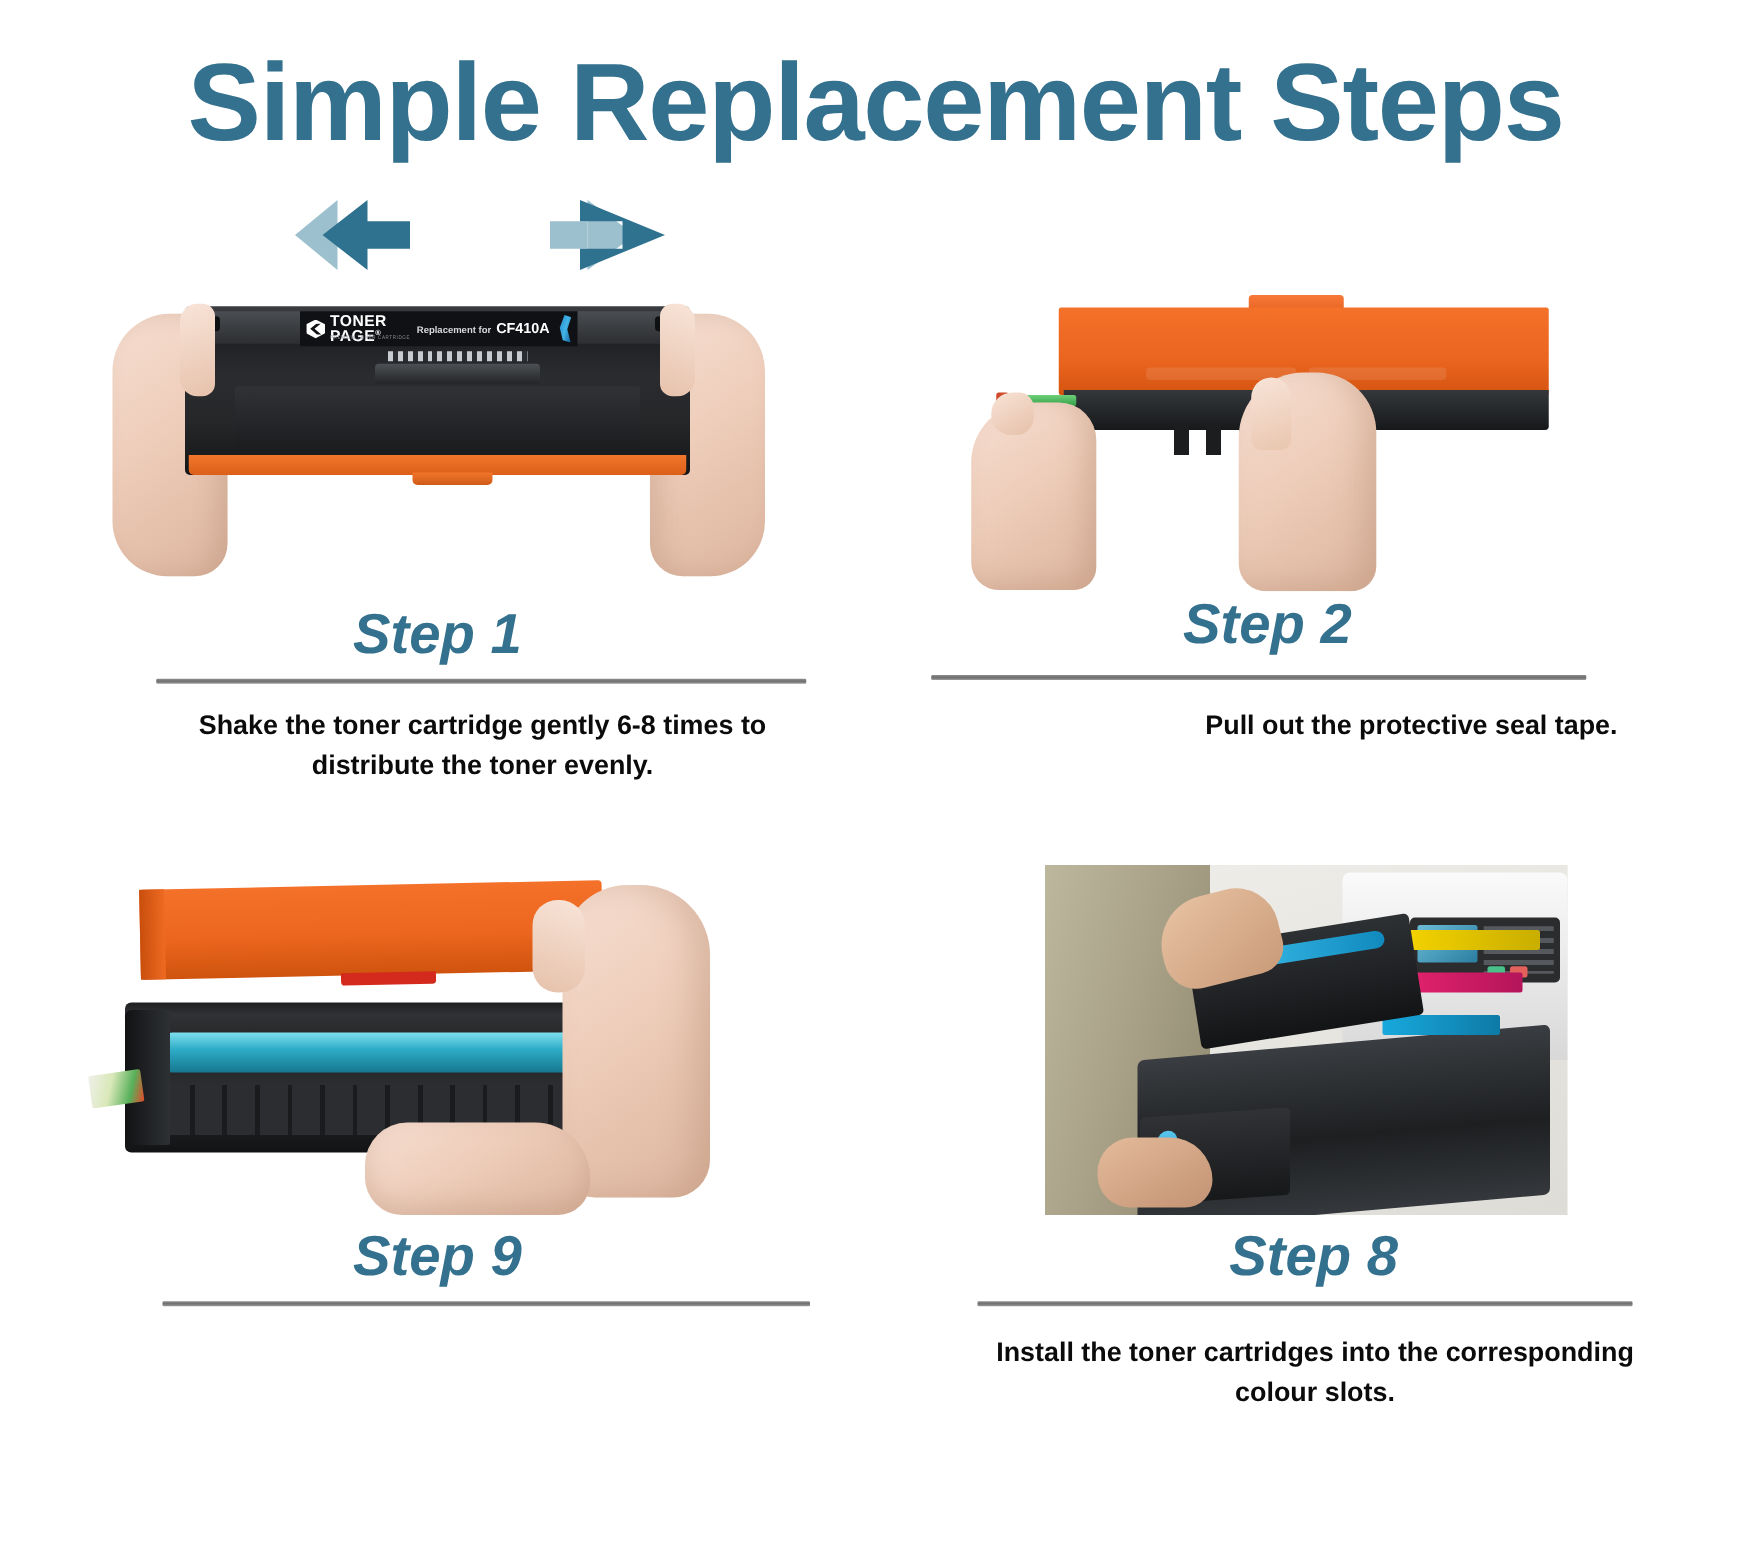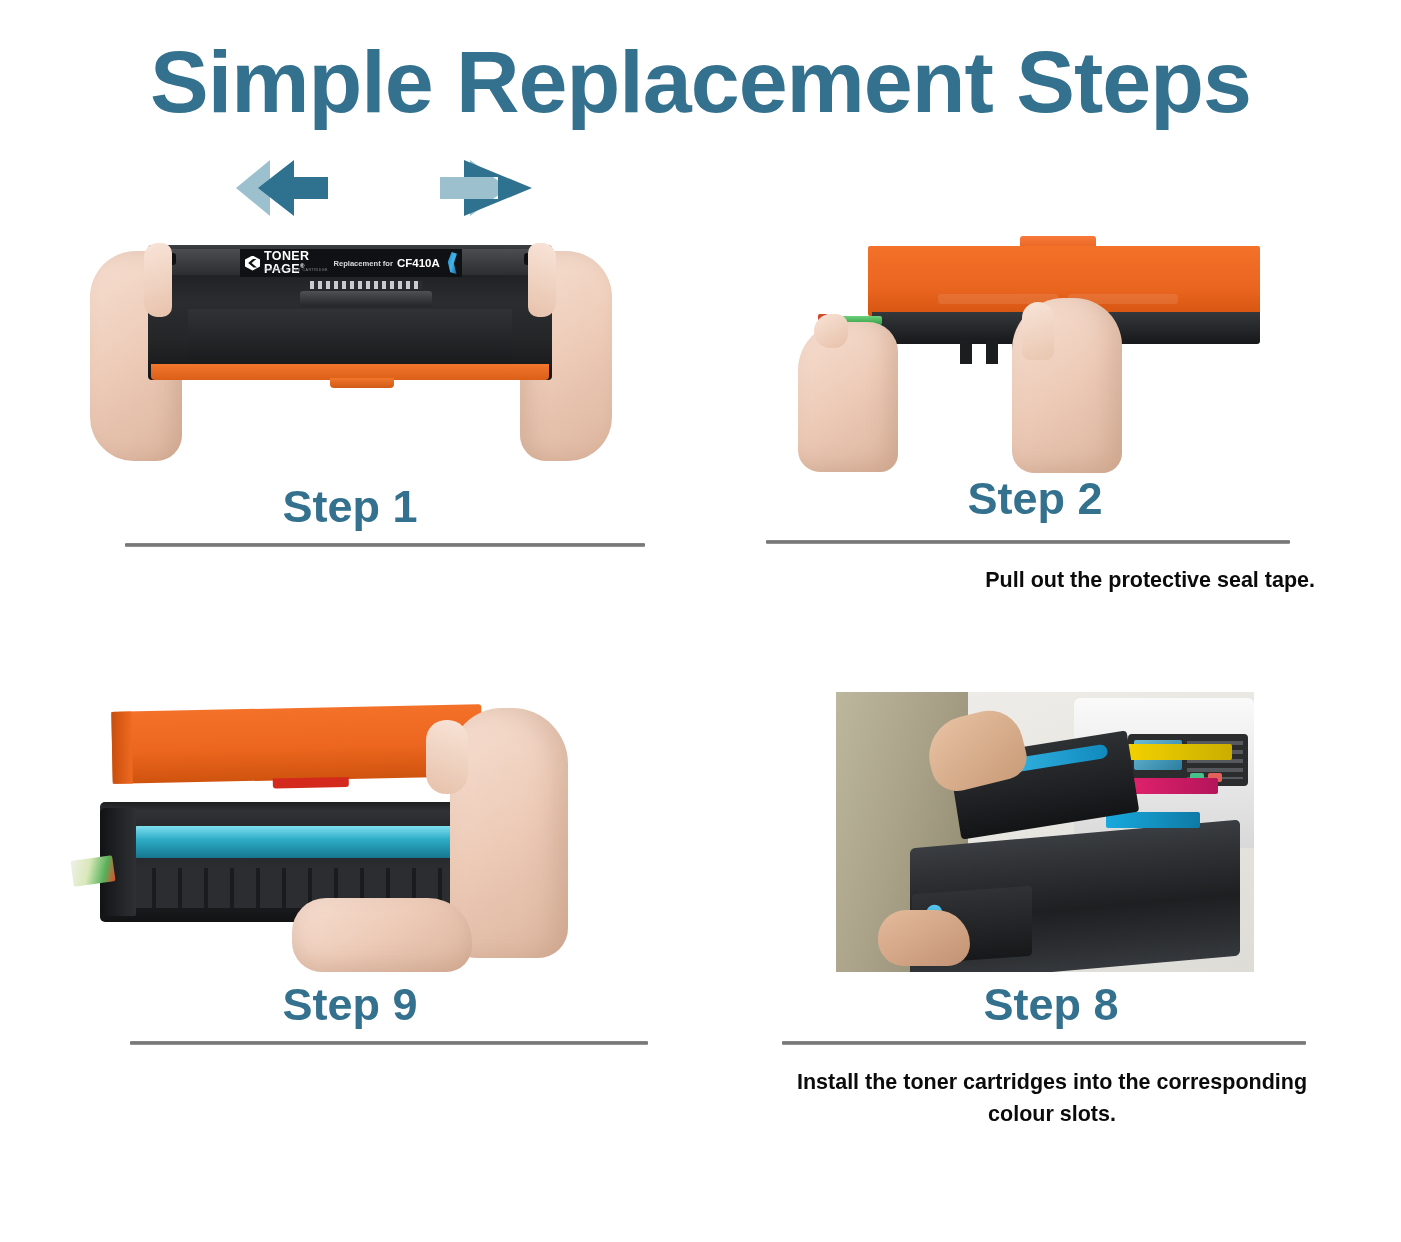--- a/index.html
+++ b/index.html
@@ -49,21 +49,21 @@
     left: 0;
     width: 1401px;
     height: 1032px;
   }
   .cell {
     position: absolute;
     width: 700px;
     height: 470px;
   }
   .cell.c1 { left: 0px;   top: 0px;   }
-  .cell.c2 { left: 685px; top: 0px;   }
+  .cell.c2 { left: 664px; top: 0px;   }
   .cell.c3 { left: 0px;   top: 476px; }
   .cell.c4 { left: 701px; top: 476px; }
 
   .photo-wrap {
     position: absolute;
     left: 0;
     top: 0;
     width: 700px;
     display: flex;
     justify-content: center;
@@ -77,20 +77,21 @@
 
   .step-title {
     position: absolute;
     width: 100%;
     text-align: center;
     font-size: 45px;
     font-weight: bold;
     color: #34718e;
     line-height: 1.0;
     white-space: nowrap;
+    font-style: italic;
   }
   .rule {
     position: absolute;
     height: 4px;
     background: linear-gradient(to bottom, #8e8e8e 0%, #6f6f6f 50%, #9d9d9d 100%);
     border-radius: 1px;
   }
   .step-desc {
     position: absolute;
     text-align: center;
@@ -426,20 +427,21 @@
             <div class="nub" style="right:14px;"></div>
             <div class="cart1-orange"></div>
             <div class="cart1-tab"></div>
           </div>
           <div class="thumb1l"></div>
           <div class="thumb1r"></div>
         </div>
       </div>
       <div class="step-title" style="top:274px;">Step 1</div>
       <div class="rule" style="left:125px; top:333px; width:520px;"></div>
+      <div class="step-desc" style="left:130px; top:355px; width:512px;">Shake the toner cartridge gently 6-8 times to distribute the toner evenly.</div>
     </div>
 
     <div class="cell c2">
       <div class="photo-wrap" style="height:262px;">
         <div class="photo p2">
           <div class="cart2-clip"></div>
           <div class="cart2-orange">
             <div class="cart2-emb" style="left:70px; width:120px;"></div>
             <div class="cart2-emb" style="left:200px; width:110px;"></div>
           </div>

